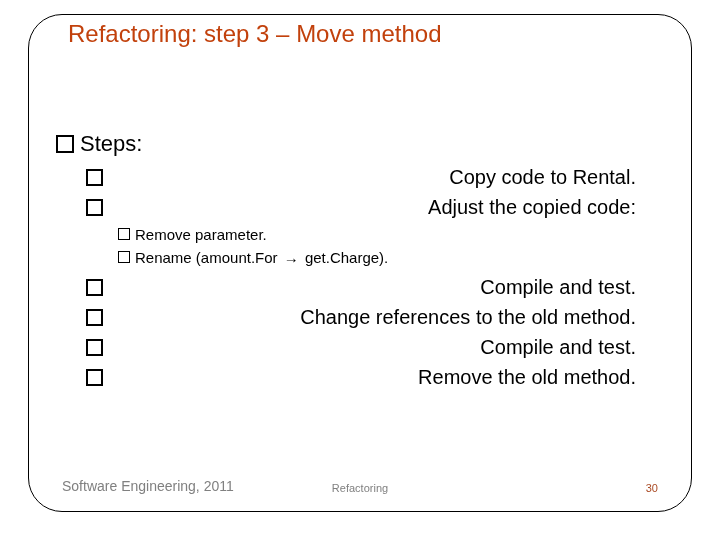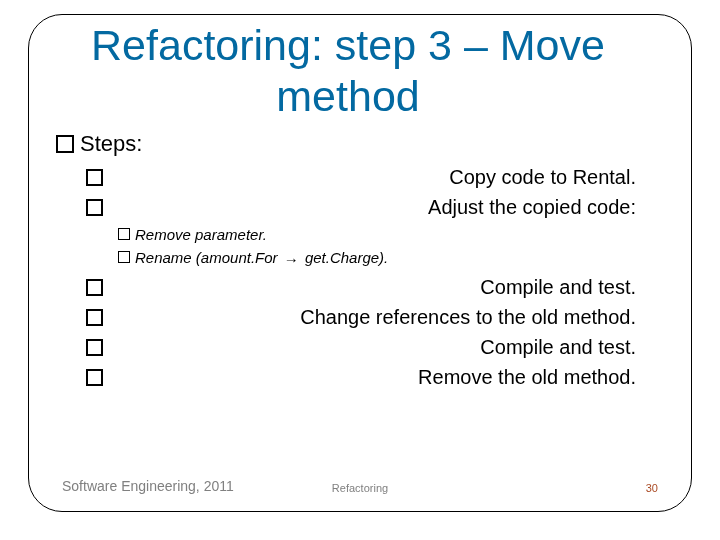--- a/index.html
+++ b/index.html
@@ -25,25 +25,24 @@
     height: 498px;
     border: 1px solid #000;
     border-radius: 34px;
     box-sizing: border-box;
   }
   .title {
     position: absolute;
     top: 20px;
     left: 68px;
     width: 560px;
-    font-size: 43px;
+    font-size: 24px;
     line-height: 1.18;
-    color: #0369a1;
+    color: #c2410c;
     font-weight: 400;
-    text-align: center;
   }
   .content {
     position: absolute;
     top: 130px;
     left: 56px;
     width: 580px;
     color: #000;
   }
   .l1 {
     display: flex;
@@ -61,21 +60,20 @@
     margin-bottom: 4px;
     justify-content: space-between;
   }
   .l3 {
     display: flex;
     align-items: flex-start;
     font-size: 15px;
     line-height: 1.4;
     margin-left: 62px;
     margin-bottom: 2px;
-    font-style: italic;
   }
   .gap-top {
     margin-top: 6px;
   }
   .l1 .box, .l2 .box {
     display: inline-block;
     width: 14px;
     height: 14px;
     border: 2px solid #000;
     margin-top: 5px;

